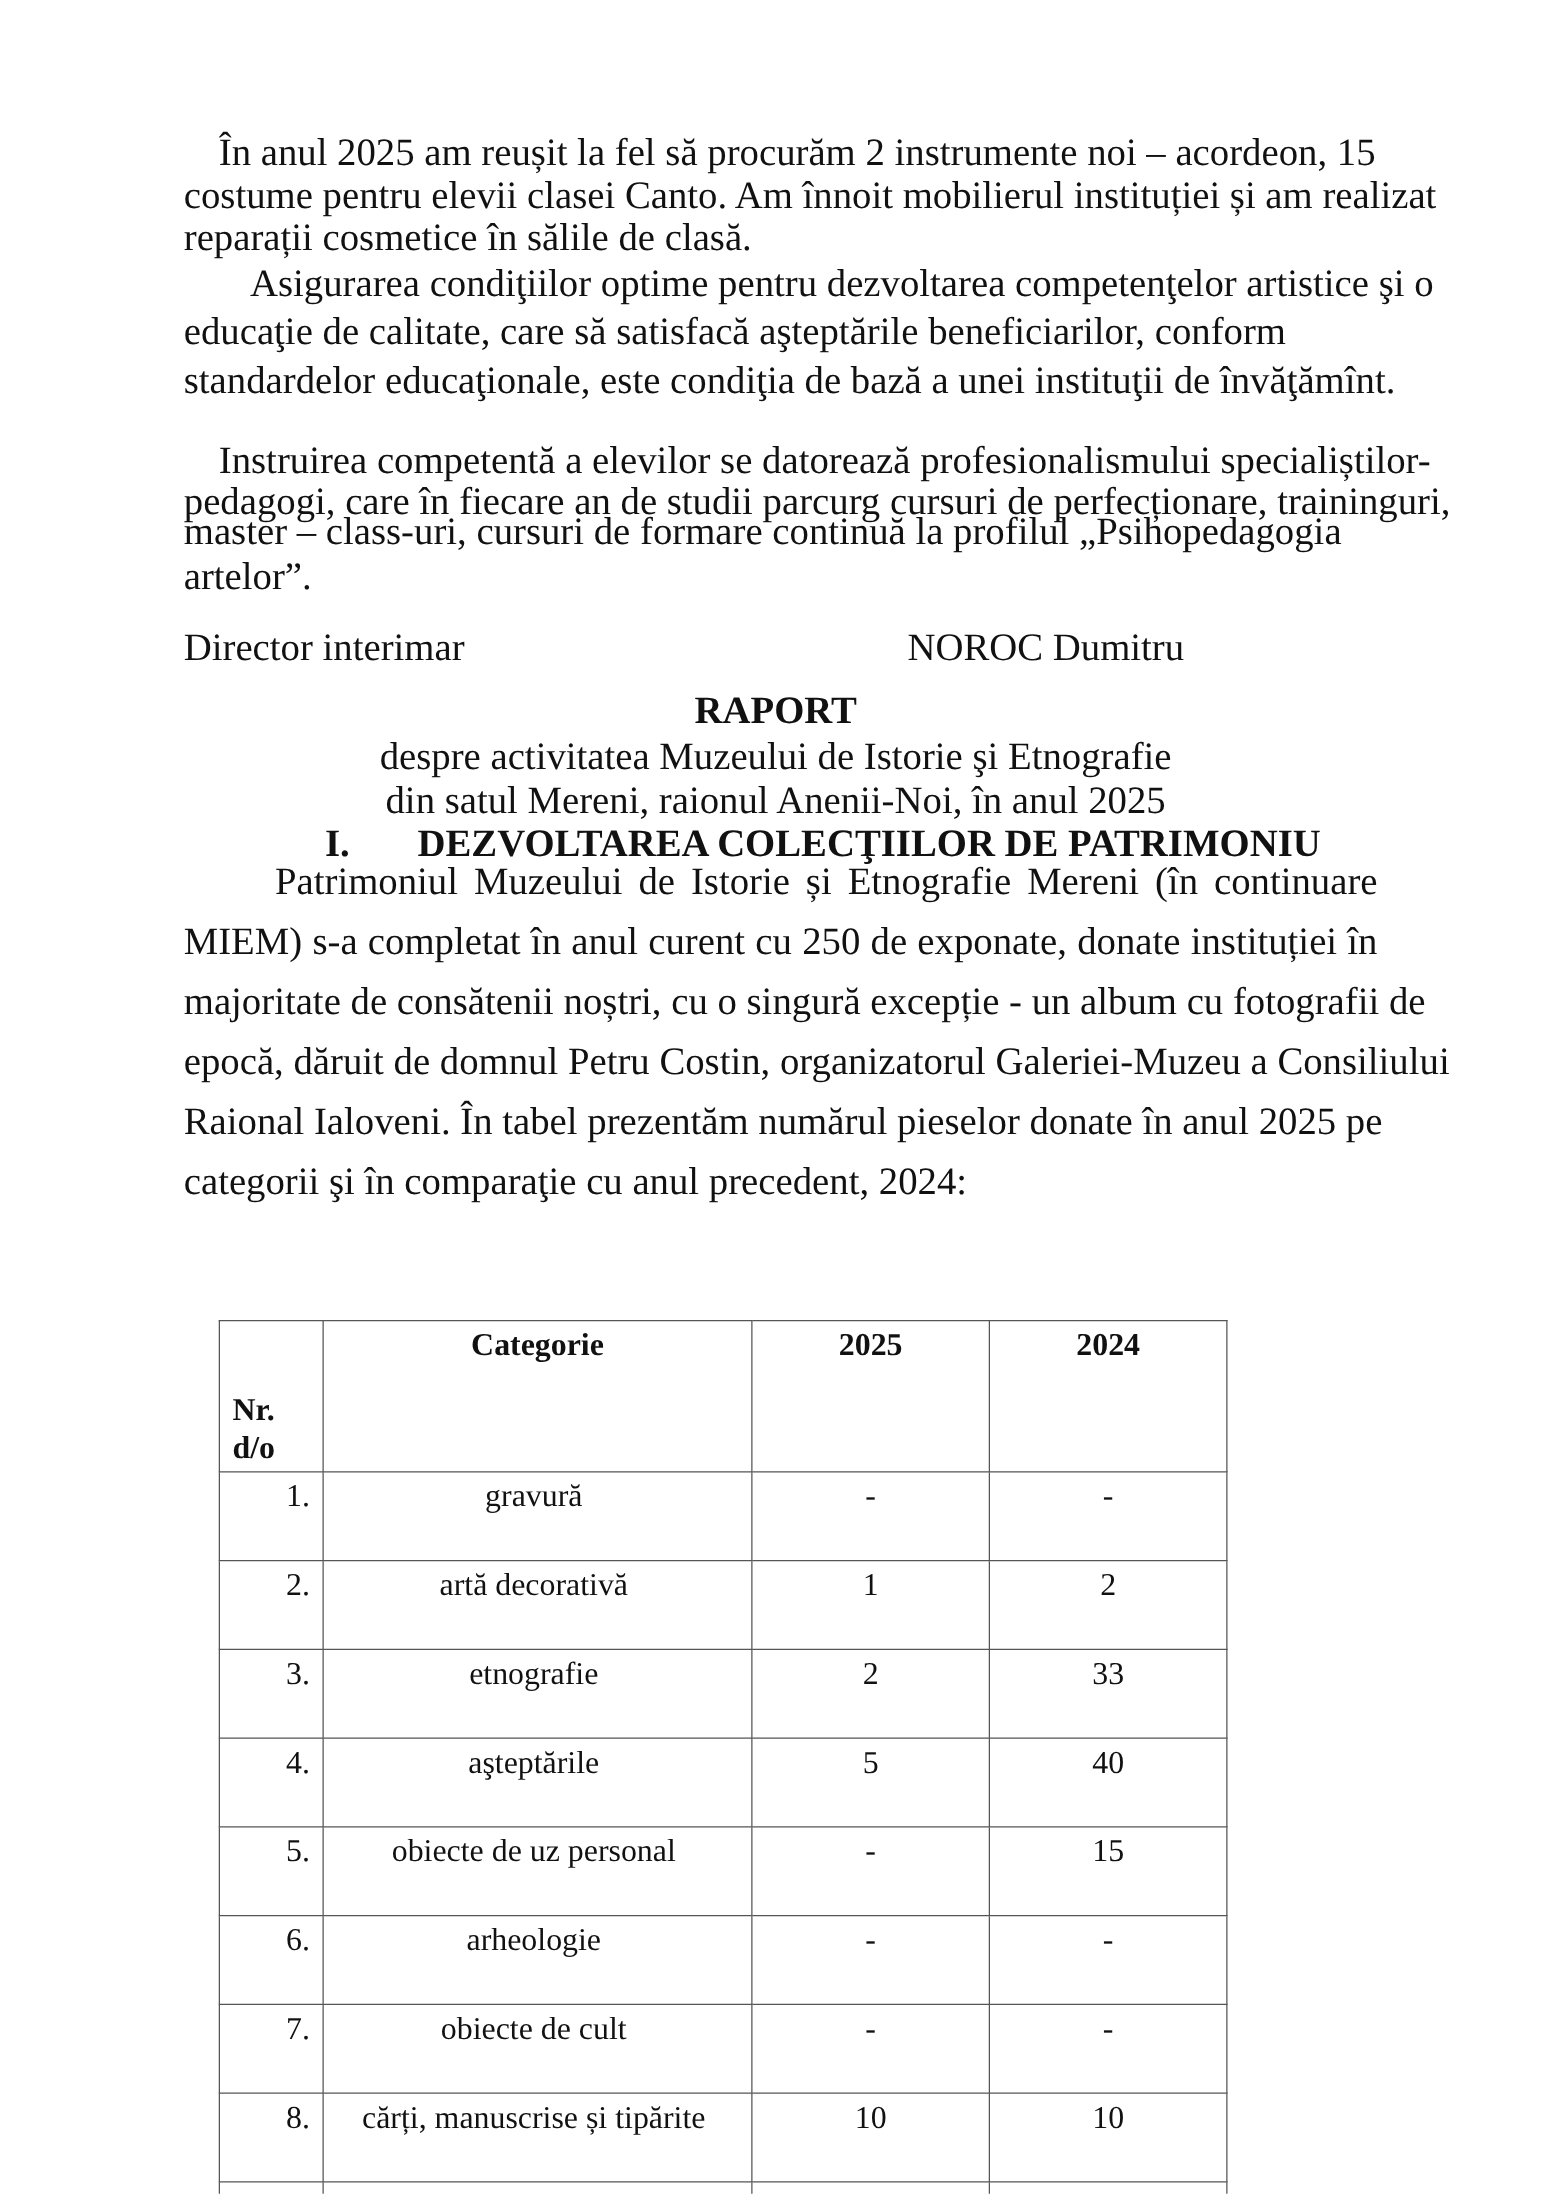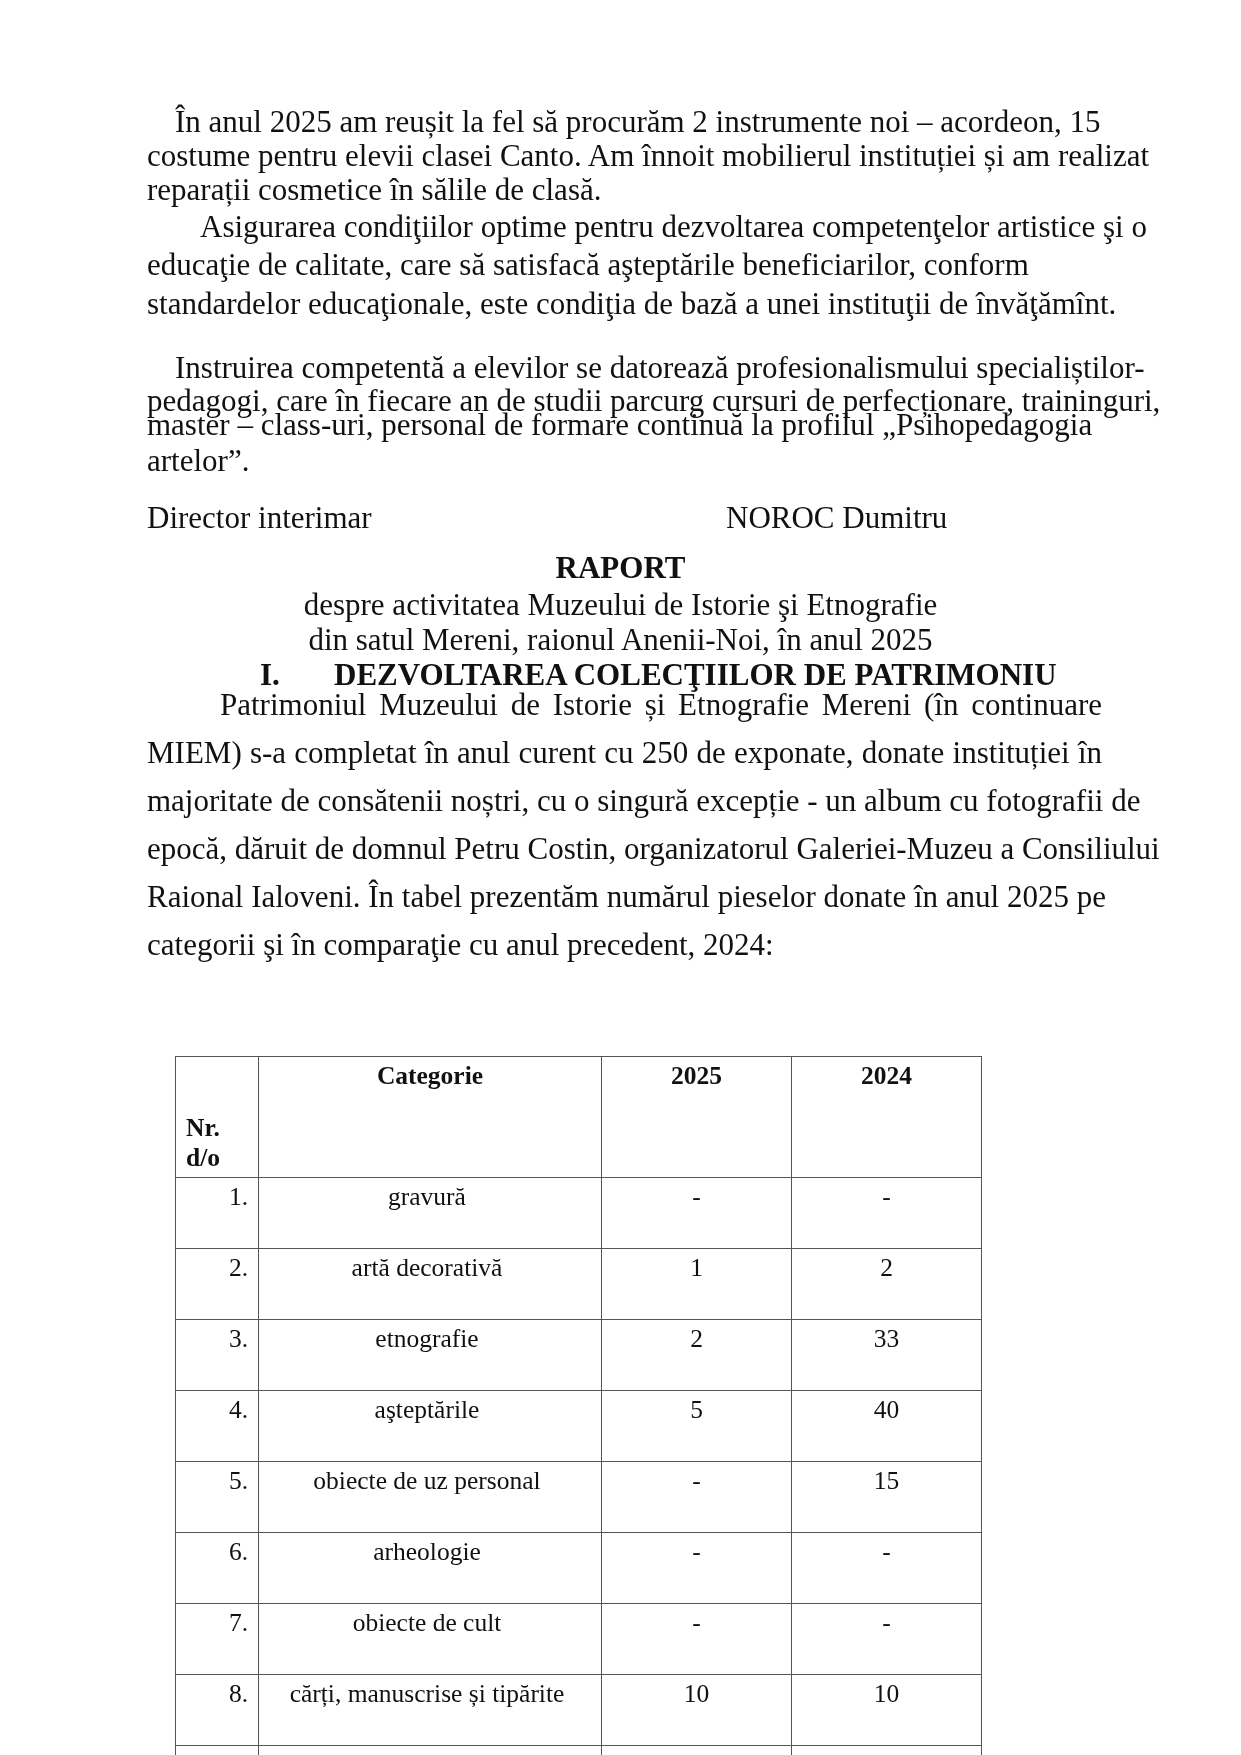--- a/index.html
+++ b/index.html
@@ -35,21 +35,21 @@
 <div class="line" style="left:175px;top:107px;">În anul 2025 am reușit la fel să procurăm 2 instrumente noi – acordeon, 15</div>
 <div class="line" style="left:147px;top:141px;">costume pentru elevii clasei Canto. Am înnoit mobilierul instituției și am realizat</div>
 <div class="line" style="left:147px;top:175px;">reparații cosmetice în sălile de clasă.</div>
 
 <div class="line" style="left:200px;top:212px;">Asigurarea  condiţiilor optime pentru dezvoltarea competenţelor artistice şi o</div>
 <div class="line" style="left:147px;top:250px;font-family:Liberation Serif, serif;">educaţie de calitate, care să satisfacă aşteptările beneficiarilor, conform</div>
 <div class="line" style="left:147px;top:289px;">standardelor educaţionale, este condiţia de bază a unei instituţii de învăţămînt.</div>
 
 <div class="line" style="left:175px;top:353px;">Instruirea competentă a elevilor se datorează profesionalismului specialiștilor-</div>
 <div class="line" style="left:147px;top:386px;">pedagogi, care în fiecare an de studii parcurg cursuri de perfecționare, traininguri,</div>
-<div class="line" style="left:147px;top:410px;">master – class-uri, personal de formare continuă la profilul „Psihopedagogia</div>
+<div class="line" style="left:147px;top:410px;">master – class-uri, cursuri de formare continuă la profilul „Psihopedagogia</div>
 <div class="line" style="left:147px;top:446px;">artelor”.</div>
 
 <div class="line" style="left:147px;top:503px;">Director interimar</div>
 <div class="line" style="left:726px;top:503px;">NOROC Dumitru</div>
 
 <div class="line center bold" style="top:553px;">RAPORT</div>
 <div class="line center" style="top:590px;">despre activitatea Muzeului de Istorie şi Etnografie</div>
 <div class="line center" style="top:625px;">din satul Mereni, raionul Anenii-Noi, în anul 2025</div>
 <div class="line bold" style="left:260px;top:660px;">I.</div>
 <div class="line bold" style="left:334px;top:660px;">DEZVOLTAREA COLECŢIILOR DE PATRIMONIU</div>

